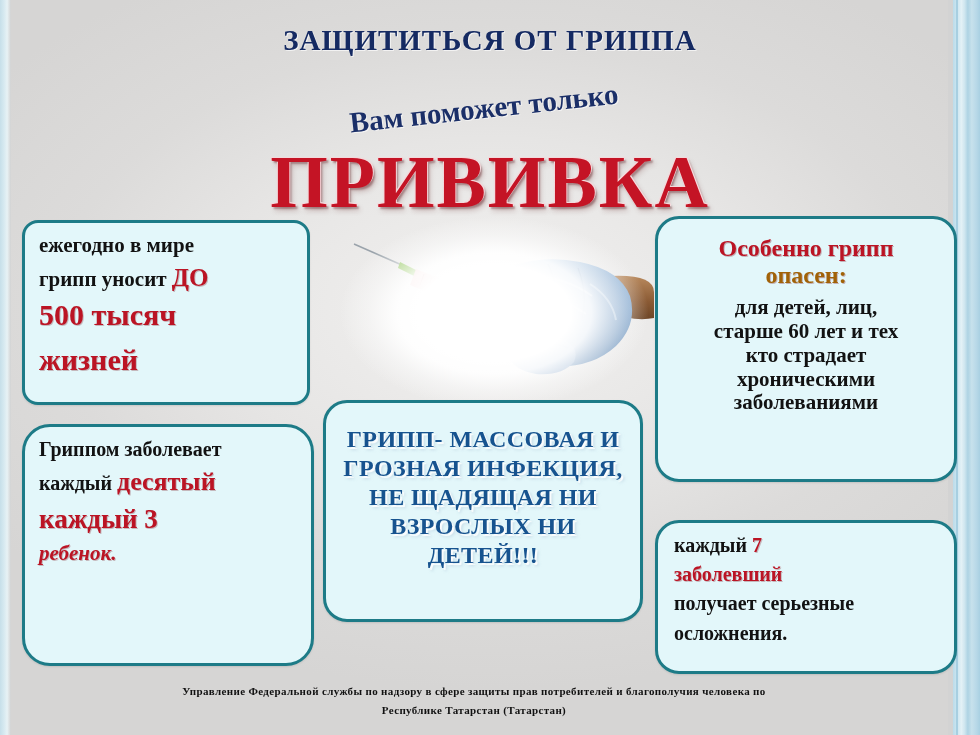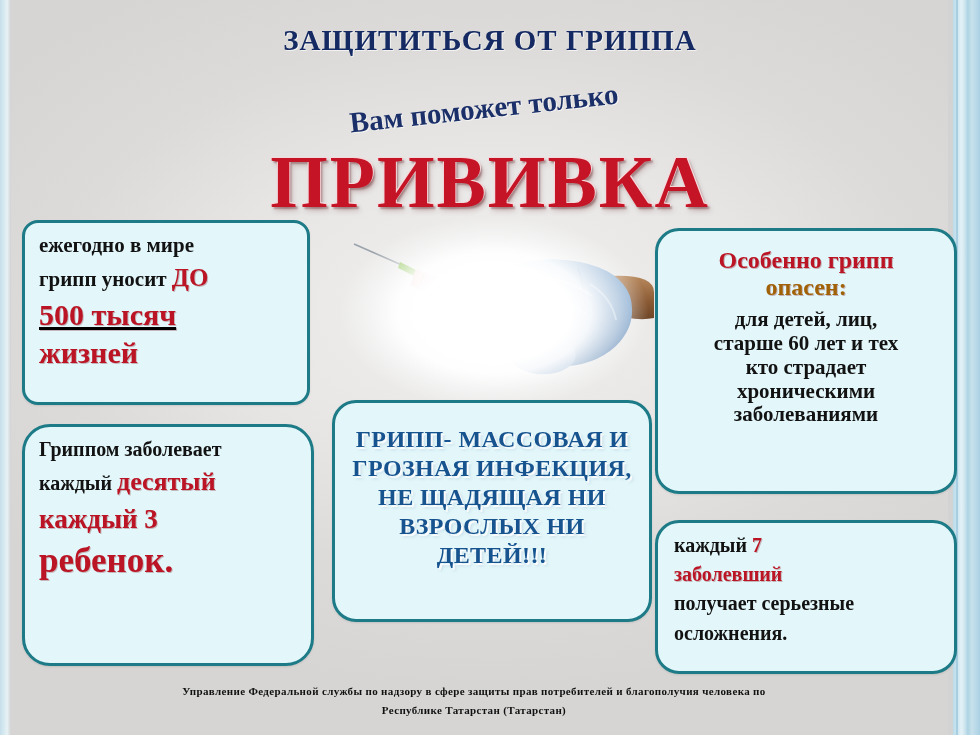--- a/index.html
+++ b/index.html
@@ -106,48 +106,48 @@
   .blk { color: #121212; font-weight: bold; }
   .red { color: #bb1424; font-weight: bold;
          text-shadow: 1px 1px 0 rgba(120,20,30,.28); }
 
   
   #box1 { left: 22px; top: 220px; width: 288px; height: 185px; border-radius: 16px; }
   #box1 .line { line-height: 1.02; margin-bottom: 9px; white-space: nowrap; }
   #box1 .l1 { font-size: 21px; }
   #box1 .l2 { font-size: 21px; }
   #box1 .l2 .red { font-size: 25px; }
-  #box1 .l3 { font-size: 30px; margin-bottom: 7px; text-decoration: underline; }
+  #box1 .l3 { font-size: 30px; margin-bottom: 14px; }
   #box1 .l4 { font-size: 30px; margin-bottom: 0; }
 
   
   #box2 { left: 22px; top: 424px; width: 292px; height: 242px; border-radius: 28px; }
   #box2 .line { line-height: 1.02; margin-bottom: 10px; white-space: nowrap; }
   #box2 .l1 { font-size: 20px; }
   #box2 .l2 { font-size: 20px; }
   #box2 .l2 .red { font-size: 26px; }
   #box2 .l3 { font-size: 27px; }
   #box2 .l3 .blk { font-size: 19px; }
   #box2 .l4 { font-size: 27px; }
-  #box2 .l5 { font-size: 35px; margin-bottom: 12px; }
-
-  
-  #box3 { left: 332px; top: 400px; width: 320px; height: 222px; }
+  #box2 .l5 { font-size: 21px; margin-bottom: 12px; font-style: italic; }
+
+  
+  #box3 { left: 323px; top: 400px; width: 320px; height: 222px; }
   #box3 .box-inner { padding: 22px 10px 10px; text-align: center; }
   #box3 .line {
     font-size: 24px; font-weight: bold;
     color: #17538f;
     letter-spacing: .4px;
     line-height: 1.21;
     white-space: nowrap;
     text-shadow: 2px 2px 1px rgba(255,255,255,.95), 3px 3px 3px rgba(170,195,215,.55);
   }
 
   
-  #box4 { left: 655px; top: 228px; width: 302px; height: 266px; }
+  #box4 { left: 655px; top: 216px; width: 302px; height: 266px; }
   #box4 .box-inner { padding: 16px 10px 10px; text-align: center; }
   #box4 .line { line-height: 1.14; white-space: nowrap; }
   #box4 .h1 { font-size: 24px; color: #bb1424; font-weight: bold;
               text-shadow: 1px 1px 0 rgba(120,20,30,.3); }
   #box4 .h2 { font-size: 24px; color: #a16207; font-weight: bold;
               margin-bottom: 6px;
               text-shadow: 1px 1px 0 rgba(120,20,30,.3); }
   #box4 .b  { font-size: 21px; color: #121212; font-weight: bold; }
 
   

